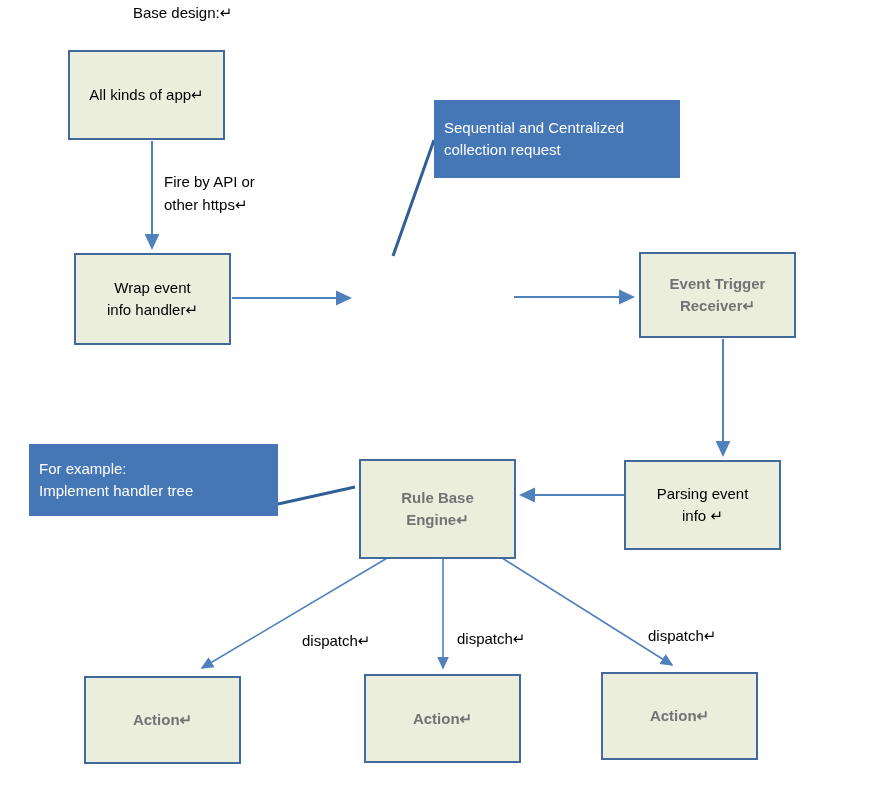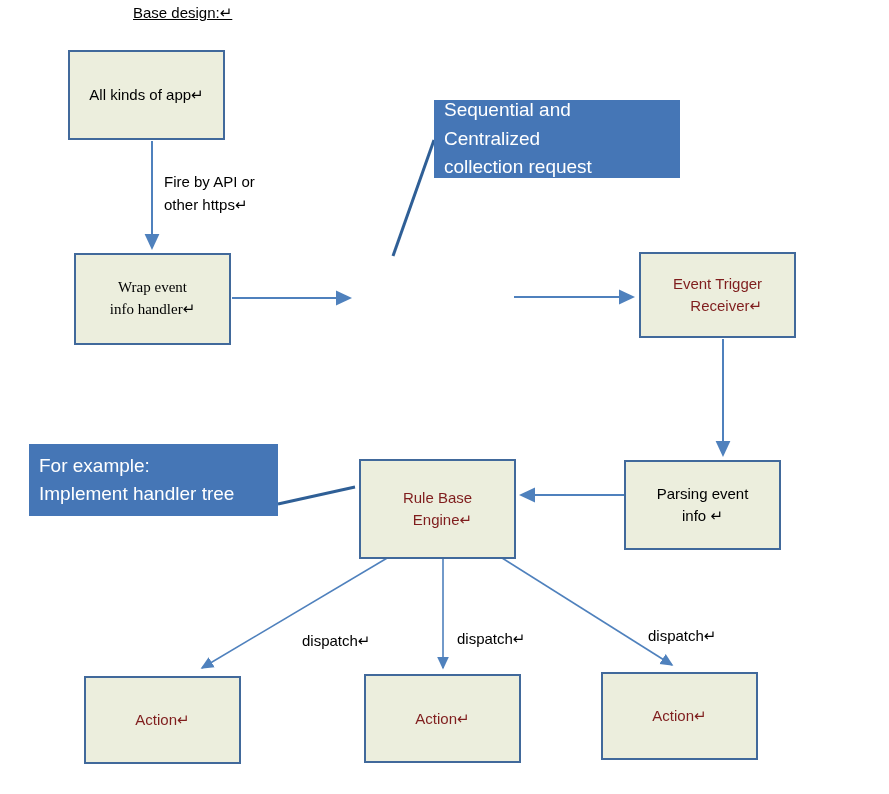--- a/index.html
+++ b/index.html
@@ -26,51 +26,49 @@
     text-align: center;
     background: #eceedd;
     border: 2px solid #41699b;
     color: #000000;
     font-size: 15px;
     line-height: 1.45;
     padding: 4px 8px;
     white-space: pre-line;
   }
   .node.red {
-    color: #7f1d1d;
-    font-weight: normal;
-    text-align: right;
+    color: #737373;
+    font-weight: bold;
   }
   .callout {
     position: absolute;
     box-sizing: border-box;
     display: flex;
     align-items: center;
     background: #4576b6;
     border: none;
     color: #ffffff;
-    font-size: 19px;
+    font-size: 15px;
     line-height: 1.5;
     padding: 6px 10px;
     white-space: pre-line;
     text-align: left;
   }
   .plain-label {
     position: absolute;
     font-size: 15px;
     color: #000000;
     line-height: 1.5;
     white-space: pre-line;
     margin-top: 8px;
   }
   .title-label {
     position: absolute;
     font-size: 15px;
     color: #000000;
-    text-decoration: underline;
   }
   svg.edges {
     position: absolute;
     left: 0;
     top: 0;
     width: 889px;
     height: 794px;
     overflow: visible;
   }
 </style>
@@ -102,21 +100,21 @@
 
     <line x1="278" y1="504" x2="355" y2="487" stroke="#2f5f96" stroke-width="3"></line>
 
     <line x1="399" y1="551" x2="202" y2="668" stroke="#4f81bd" stroke-width="1.6" marker-end="url(#arrow)"></line>
     <line x1="443" y1="551" x2="443" y2="668" stroke="#4f81bd" stroke-width="1.6" marker-end="url(#arrow)"></line>
     <line x1="491" y1="551" x2="672" y2="665" stroke="#4f81bd" stroke-width="1.6" marker-end="url(#arrow)"></line>
   </svg>
 
   <div class="node" style="left:68px; top:50px; width:157px; height:90px;">All kinds of app↵</div>
 
-  <div class="node" style="left:74px; top:253px; width:157px; height:92px;font-family:Liberation Serif, serif;">Wrap event
+  <div class="node" style="left:74px; top:253px; width:157px; height:92px;">Wrap event
 info handler↵</div>
 
 
   <div class="node red" style="left:639px; top:252px; width:157px; height:86px;">Event Trigger
 Receiver↵</div>
 
   <div class="node" style="left:624px; top:460px; width:157px; height:90px;">Parsing event
 info ↵</div>
 
   <div class="node red" style="left:359px; top:459px; width:157px; height:100px;">Rule Base

